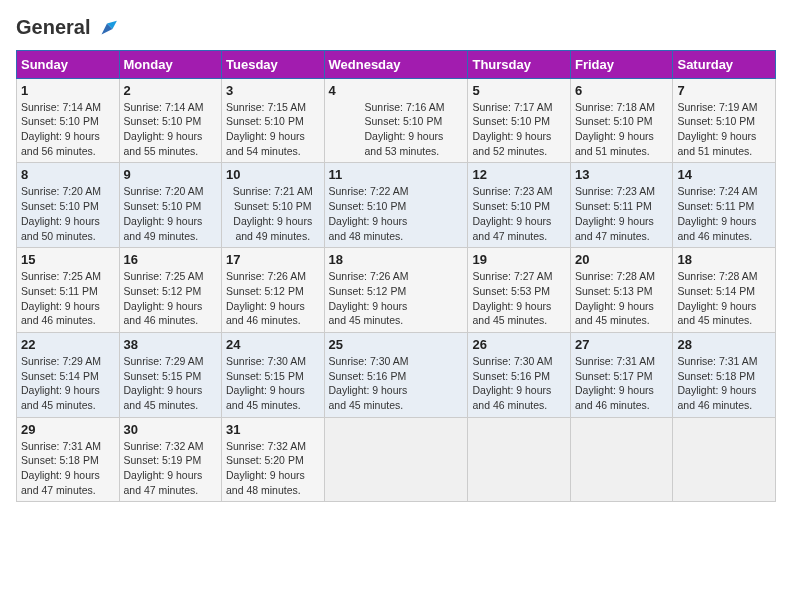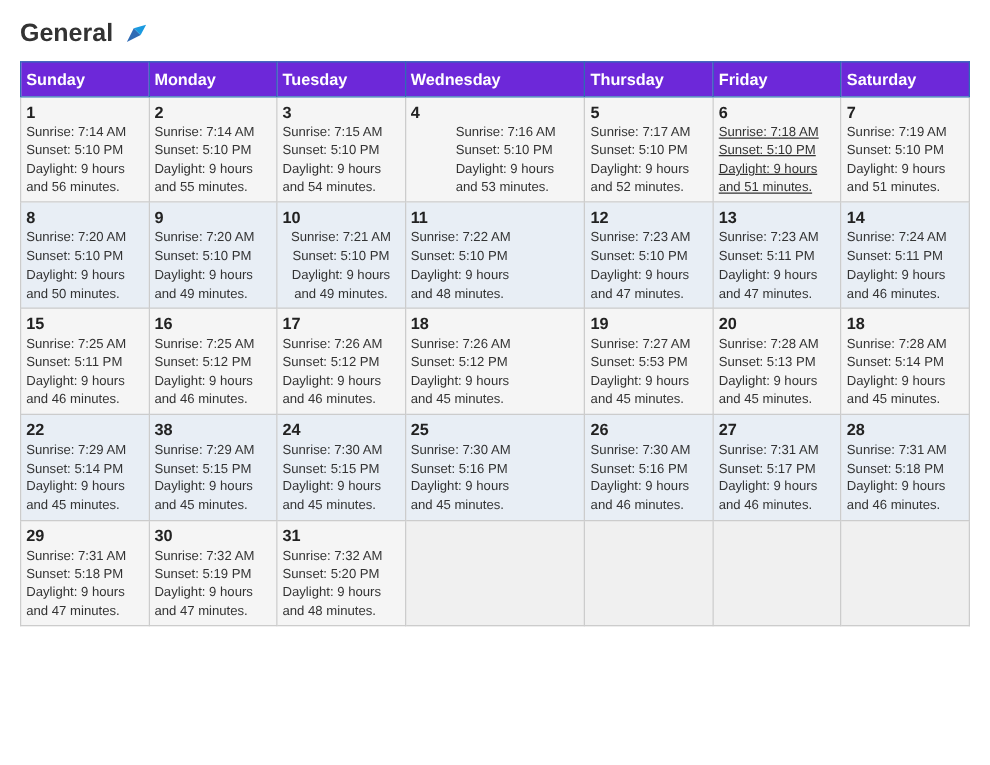--- a/index.html
+++ b/index.html
@@ -30,21 +30,21 @@
     .subtitle {
       font-size: 14px;
       color: #444;
     }
     table {
       width: 100%;
       border-collapse: collapse;
       font-size: 11px;
     }
     thead tr {
-      background-color: #6d28d9;
+      background-color: #a21caf;
       color: #fff;
     }
     thead th {
       padding: 6px 4px;
       text-align: left;
       font-size: 13px;
       font-weight: bold;
       border: 1px solid #2f6bb5;
     }
     tbody tr {
@@ -143,21 +143,21 @@
         </td>
         <td>
           <span class="day-num">5</span>
           <div class="day-info" style="white-space: pre-line;">Sunrise: 7:17 AM
 Sunset: 5:10 PM
 Daylight: 9 hours
 and 52 minutes.</div>
         </td>
         <td>
           <span class="day-num">6</span>
-          <div class="day-info" style="white-space: pre-line; text-decoration: underline;">Sunrise: 7:18 AM
+          <div class="day-info" style="white-space: pre-line;">Sunrise: 7:18 AM
 Sunset: 5:10 PM
 Daylight: 9 hours
 and 51 minutes.</div>
         </td>
         <td>
           <span class="day-num">7</span>
           <div class="day-info" style="white-space: pre-line;">Sunrise: 7:19 AM
 Sunset: 5:10 PM
 Daylight: 9 hours
 and 51 minutes.</div>

